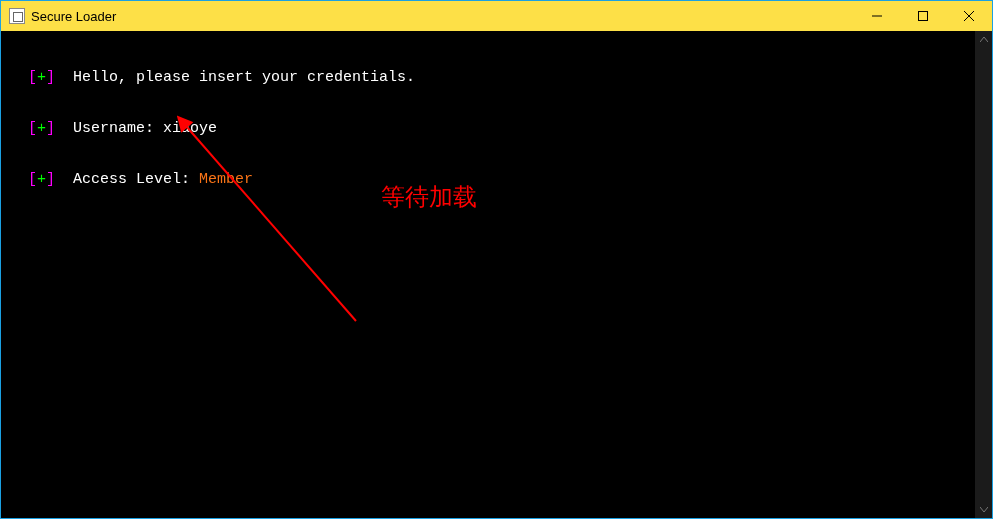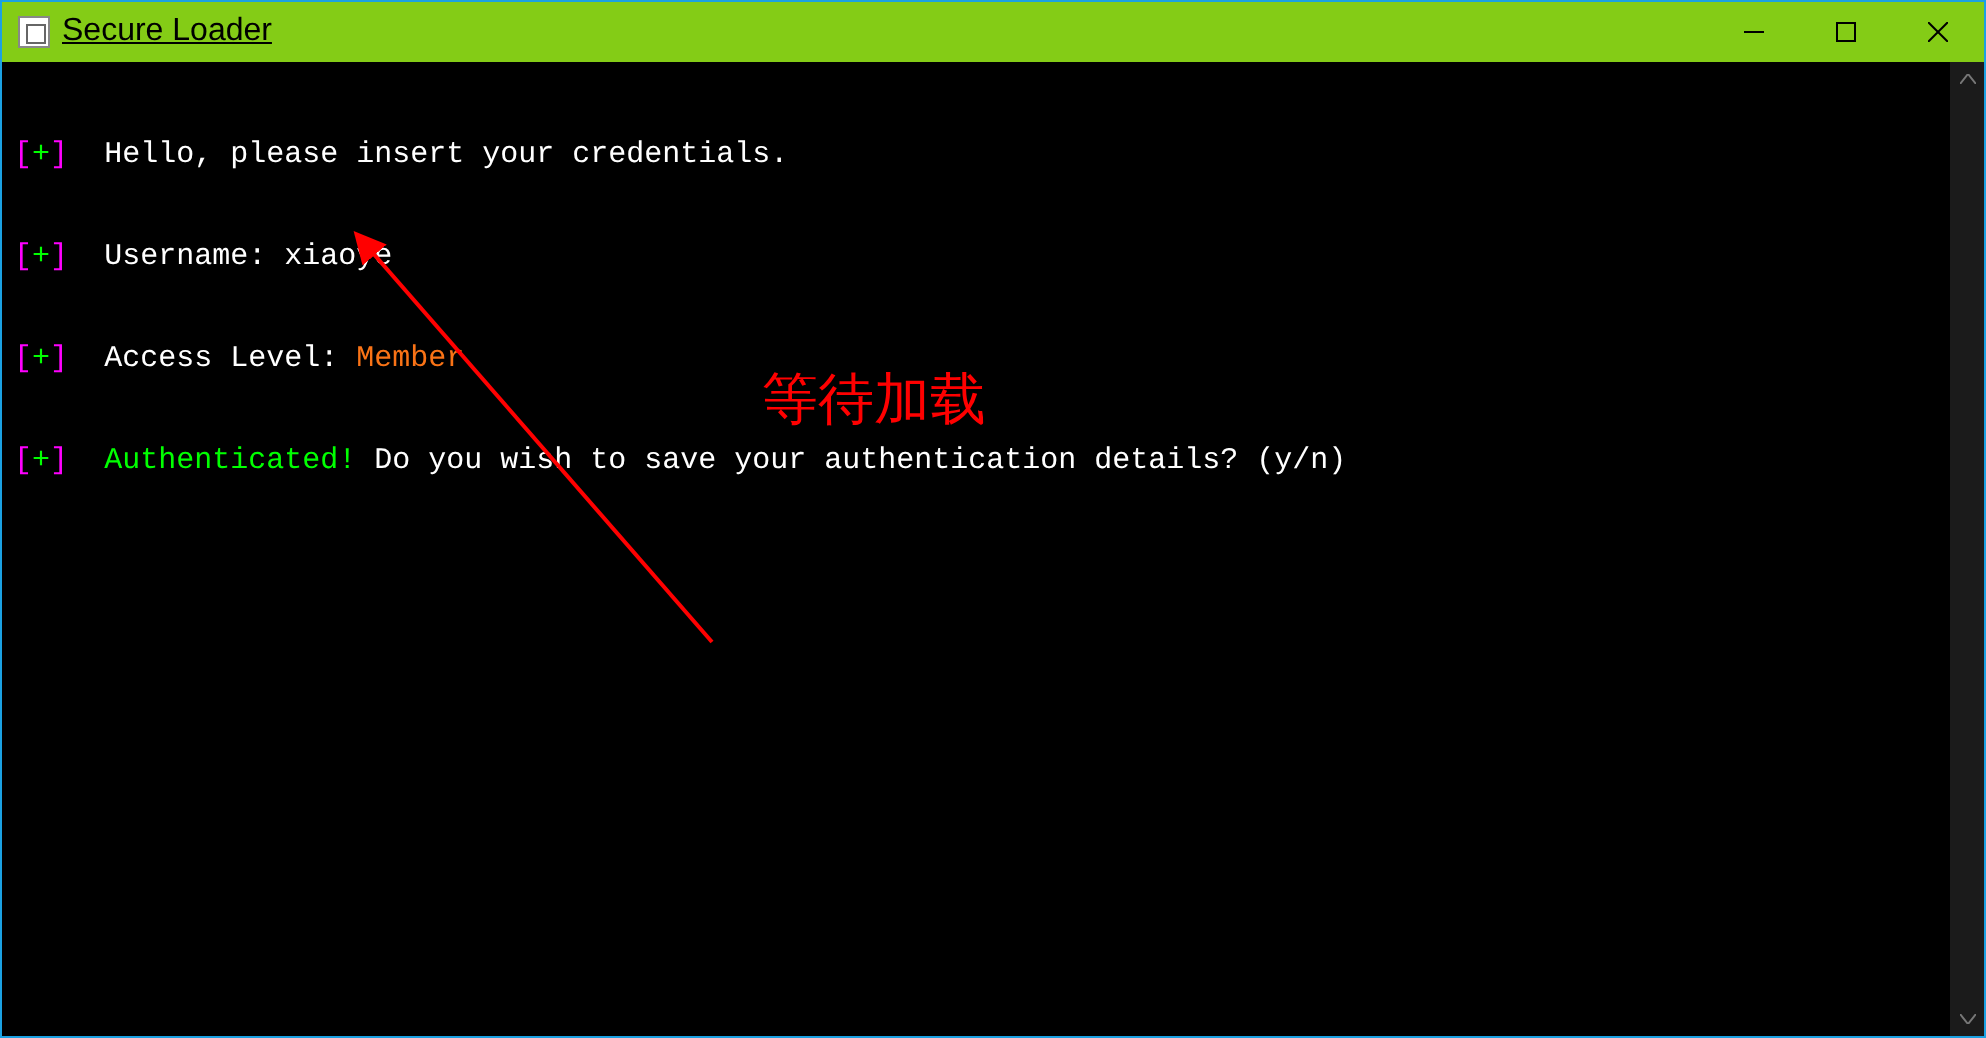--- a/index.html
+++ b/index.html
@@ -15,27 +15,26 @@
       position: absolute;
       top: 0;
       left: 0;
       width: 993px;
       height: 519px;
       background: #000;
       border: 1px solid #1ba1e2;
     }
     .titlebar {
       height: 30px;
-      background: #84cc16;
+      background: #fde047;
       display: flex;
       align-items: center;
       padding-left: 8px;
       color: #000;
-      font-size: 16px;
-      text-decoration: underline;
+      font-size: 13px;
     }
     .titlebar-icon {
       width: 16px;
       height: 16px;
       margin-right: 6px;
       background: #fff;
       border: 1px solid #888;
       display: inline-block;
       position: relative;
     }
@@ -87,33 +86,33 @@
     .scroll-arrow.up { position: absolute; top: 0; }
     .scroll-arrow.down { position: absolute; bottom: 0; }
     .console-content {
       padding: 4px 6px;
       font-family: "NSimSun", "SimSun", "Courier New", monospace;
       font-size: 15px;
       line-height: 17px;
       color: #fff;
       white-space: pre;
     }
-    .line { display: block; }
+    .line { display: block; margin-left: 21px; }
     .prefix-bracket { color: #ff00ff; }
     .prefix-plus { color: #00ff00; }
     .txt-white { color: #ffffff; }
     .txt-cyan { color: #f97316; }
     .txt-green { color: #00ff00; }
     .annotation-text {
       position: absolute;
       left: 380px;
       top: 150px;
       color: #ff0000;
       font-family: "Microsoft YaHei", "SimHei", sans-serif;
-      font-size: 28px;
+      font-size: 24px;
       font-weight: 500;
       pointer-events: none;
     }
     .annotation-arrow {
       position: absolute;
       pointer-events: none;
       left: 0; top: 0;
     }
     .desktop-bg {
       position: absolute;
@@ -150,21 +149,20 @@
           </svg>
       </div>
     </div>
   </div>
 
   <div class="console-area">
     <div class="console-content">
       <span class="line"><span class="prefix-bracket">[</span><span class="prefix-plus">+</span><span class="prefix-bracket">]</span>  <span class="txt-white">Hello, please insert your credentials.</span></span>
       <span class="line"><span class="prefix-bracket">[</span><span class="prefix-plus">+</span><span class="prefix-bracket">]</span>  <span class="txt-white">Username: </span><span class="txt-white">xiaoye</span></span>
       <span class="line"><span class="prefix-bracket">[</span><span class="prefix-plus">+</span><span class="prefix-bracket">]</span>  <span class="txt-white">Access Level: </span><span class="txt-cyan">Member</span></span>
-      <span class="line"><span class="prefix-bracket">[</span><span class="prefix-plus">+</span><span class="prefix-bracket">]</span>  <span class="txt-green">Authenticated!</span><span class="txt-white"> Do you wish to save your authentication details? (y/n)</span></span>
     </div>
 
     <div class="scrollbar">
       <div class="scroll-arrow up">
         <svg width="8" height="5" viewBox="0 0 8 5">
             <polyline points="0,5 4,0 8,5" fill="none" stroke="#777" stroke-width="1"></polyline>
           </svg>
       </div>
       <div class="scroll-arrow down">
         <svg width="8" height="5" viewBox="0 0 8 5">

